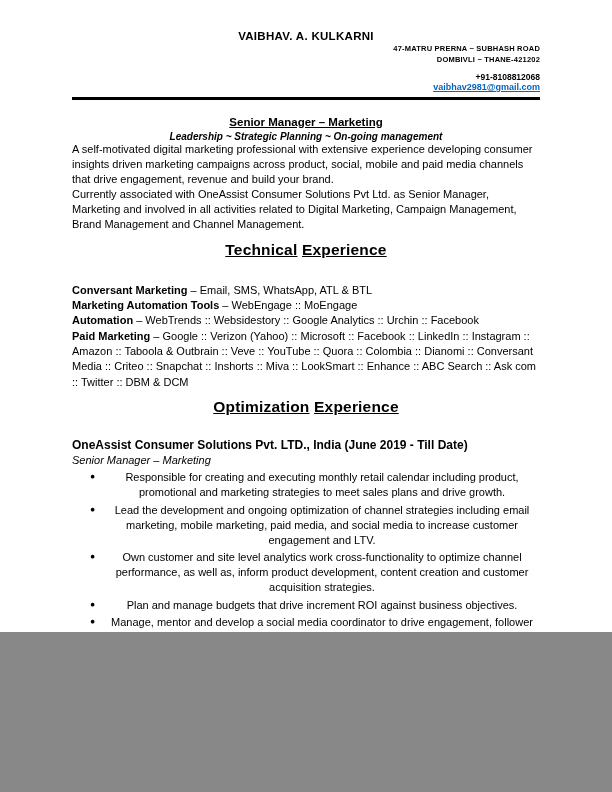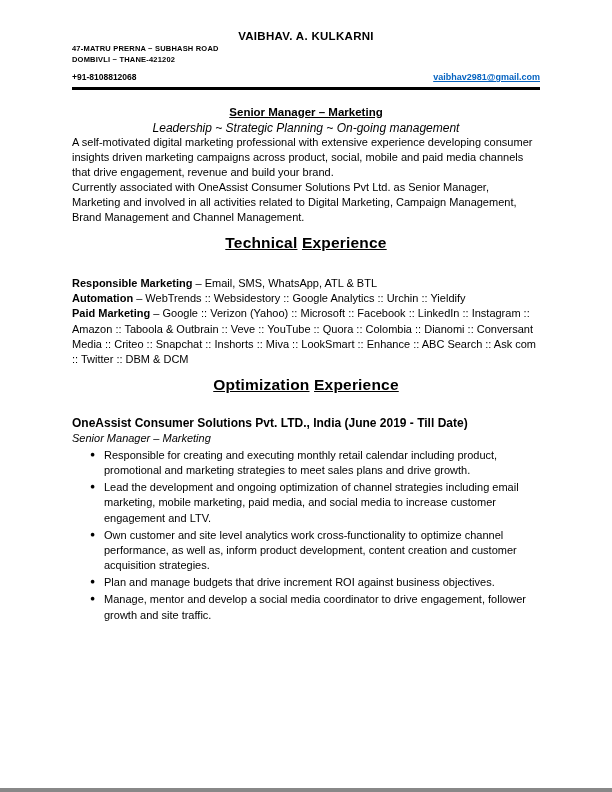--- a/index.html
+++ b/index.html
@@ -1,49 +1,49 @@
 <!DOCTYPE html>
 <html><head>
 <meta charset="utf-8">
 <style>
   * { margin:0; padding:0; box-sizing:border-box; }
   html,body { background:#888; }
   body { display:flex; justify-content:center; }
   .page {
-    width:612px; height:788px; background:#ffffff; color:#000;
+    width:612px; height:632px; background:#ffffff; color:#000;
     font-family:"Liberation Sans", sans-serif;
     padding:30px 72px 0 72px;
     position:relative;
   }
   
   .name { text-align:center; font-size:11.5px; font-weight:bold; letter-spacing:.3px; }
-  .addr { text-align:left; font-size:7.5px; font-weight:bold; margin-top:2px; letter-spacing:.2px; }
-  .contact-row { display:flex; justify-content:space-between; align-items:flex-end; margin-top:8px; }
+  .addr { text-align:right; font-size:7.5px; font-weight:bold; margin-top:2px; letter-spacing:.2px; }
+  .contact-row { display:flex; justify-content:flex-end; align-items:flex-end; margin-top:8px;flex-direction:column; }
   .phone { font-size:8.5px; font-weight:bold; }
   .email { font-size:9px; font-weight:bold; color:#0563C1; text-decoration:underline; }
   .rule { height:2.5px; background:#000; margin-top:5px; }
   
   .role-title { text-align:center; font-size:11.5px; font-weight:bold; text-decoration:underline; margin-top:16px; }
-  .role-sub { text-align:center; font-size:12px; font-style:italic; font-weight:normal; margin-top:3px; }
+  .role-sub { text-align:center; font-size:10px; font-style:italic; font-weight:bold; margin-top:3px; }
   
   .para { font-size:11px; line-height:1.38; text-align:left; }
   
   .section-heading { text-align:center; font-size:15.5px; font-weight:bold; margin-top:8px; letter-spacing:.2px; }
   .section-heading .u { text-decoration:underline; }
   .summary-line { text-align:center; font-size:11px; line-height:1.4; }
   .summary-block { margin-top:8px; }
   
   .skills { margin-top:24px; }
   .skill-line { font-size:11px; line-height:1.4; }
   .skill-line .b { font-weight:bold; }
   
   .prof-block { margin-top:22px; }
   .company-line { font-size:12px; font-weight:bold; margin-top:14px; }
   .role-line { font-size:11px; font-style:italic; margin-top:2px; }
-  .bullets { list-style:none; margin-top:4px; margin-left:18px; }
+  .bullets { list-style:none; margin-top:4px; margin-left:18px;text-align:center; }
   .bullets li { font-size:11px; line-height:1.38; position:relative; padding-left:14px; margin-top:2px; }
   .bullets li::before { content:"●"; position:absolute; left:0; top:1px; font-size:8.5px; }
 </style>
 </head>
 <body>
 
 <div class="page">
 
   <header>
     <div class="name">VAIBHAV. A. KULKARNI</div>
@@ -59,22 +59,23 @@
   <div class="role-title">Senior Manager – Marketing</div>
   <div class="role-sub">Leadership ~ Strategic Planning ~ On-going management</div>
 
   <p class="para">A self-motivated digital marketing professional with extensive experience developing consumer insights driven marketing campaigns across product, social, mobile and paid media channels that drive engagement, revenue and build your brand.</p>
   <p class="para">Currently associated with OneAssist Consumer Solutions Pvt Ltd. as Senior Manager, Marketing and involved in all activities related to Digital Marketing, Campaign Management, Brand Management and Channel Management.</p>
 
   <h2 class="section-heading"><span class="u">Technical</span> <span class="u">Experience</span></h2>
 
 
   <div class="skills">
-    <div class="skill-line"><span class="b">Responsible Marketing</span><span> – Email, SMS, WhatsApp, ATL &amp; BTL</span></div>
-    <div class="skill-line"><span class="b">Automation</span><span> – WebTrends :: Websidestory :: Google Analytics :: Urchin :: Yieldify</span></div>
+    <div class="skill-line"><span class="b">Conversant Marketing</span><span> – Email, SMS, WhatsApp, ATL &amp; BTL</span></div>
+    <div class="skill-line"><span class="b">Marketing Automation Tools</span><span> – WebEngage :: MoEngage</span></div>
+    <div class="skill-line"><span class="b">Automation</span><span> – WebTrends :: Websidestory :: Google Analytics :: Urchin :: Facebook</span></div>
     <div class="skill-line"><span class="b">Paid Marketing</span><span> – Google :: Verizon (Yahoo) :: Microsoft :: Facebook :: LinkedIn :: Instagram :: Amazon :: Taboola &amp; Outbrain :: Veve :: YouTube :: Quora :: Colombia :: Dianomi :: Conversant Media :: Criteo :: Snapchat :: Inshorts :: Miva :: LookSmart :: Enhance :: ABC Search :: Ask com :: Twitter :: DBM &amp; DCM</span></div>
   </div>
 
   <h2 class="section-heading"><span class="u">Optimization</span> <span class="u">Experience</span></h2>
 
   <div class="prof-block">
     <div class="company-line">OneAssist Consumer Solutions Pvt. LTD., India (June 2019 - Till Date)</div>
     <div class="role-line">Senior Manager – Marketing</div>
     <ul class="bullets">
       <li>Responsible for creating and executing monthly retail calendar including product, promotional and marketing strategies to meet sales plans and drive growth.</li>

